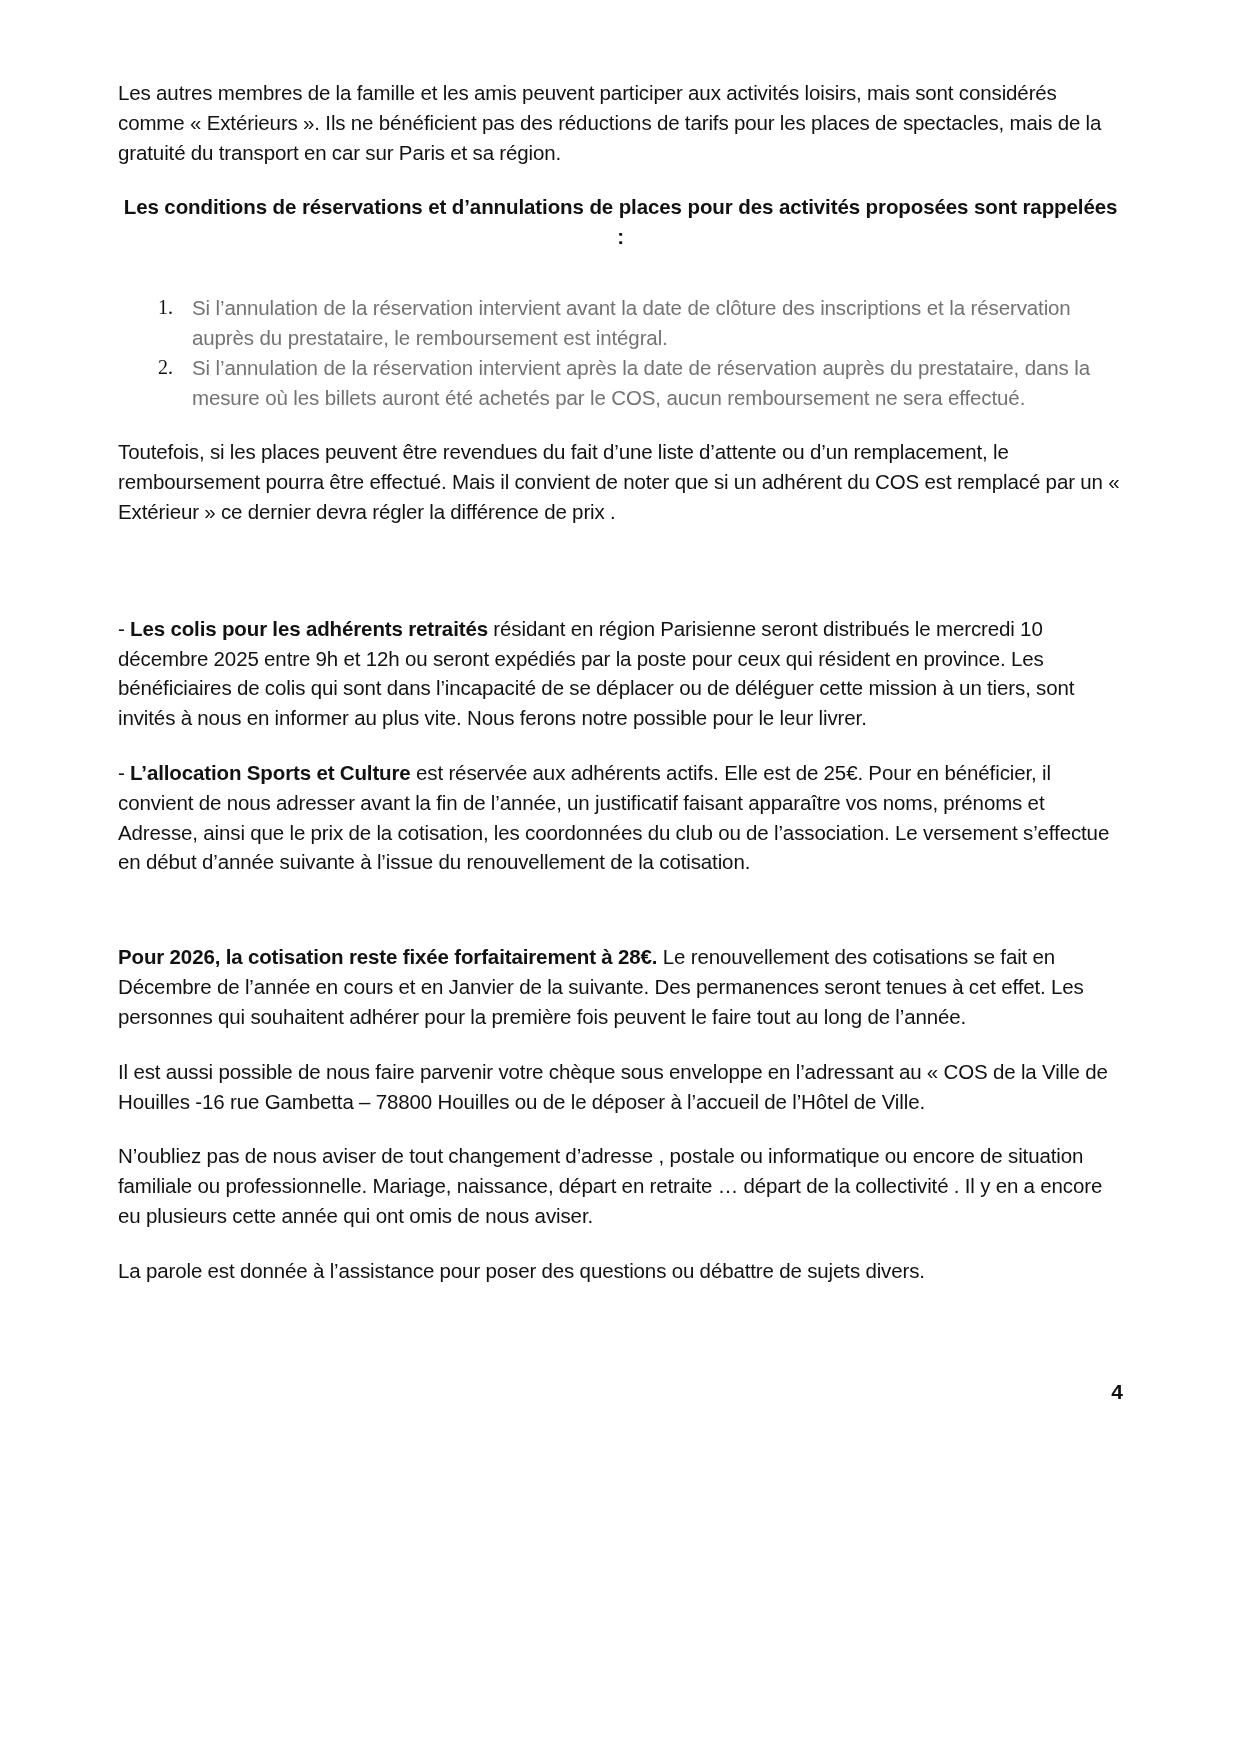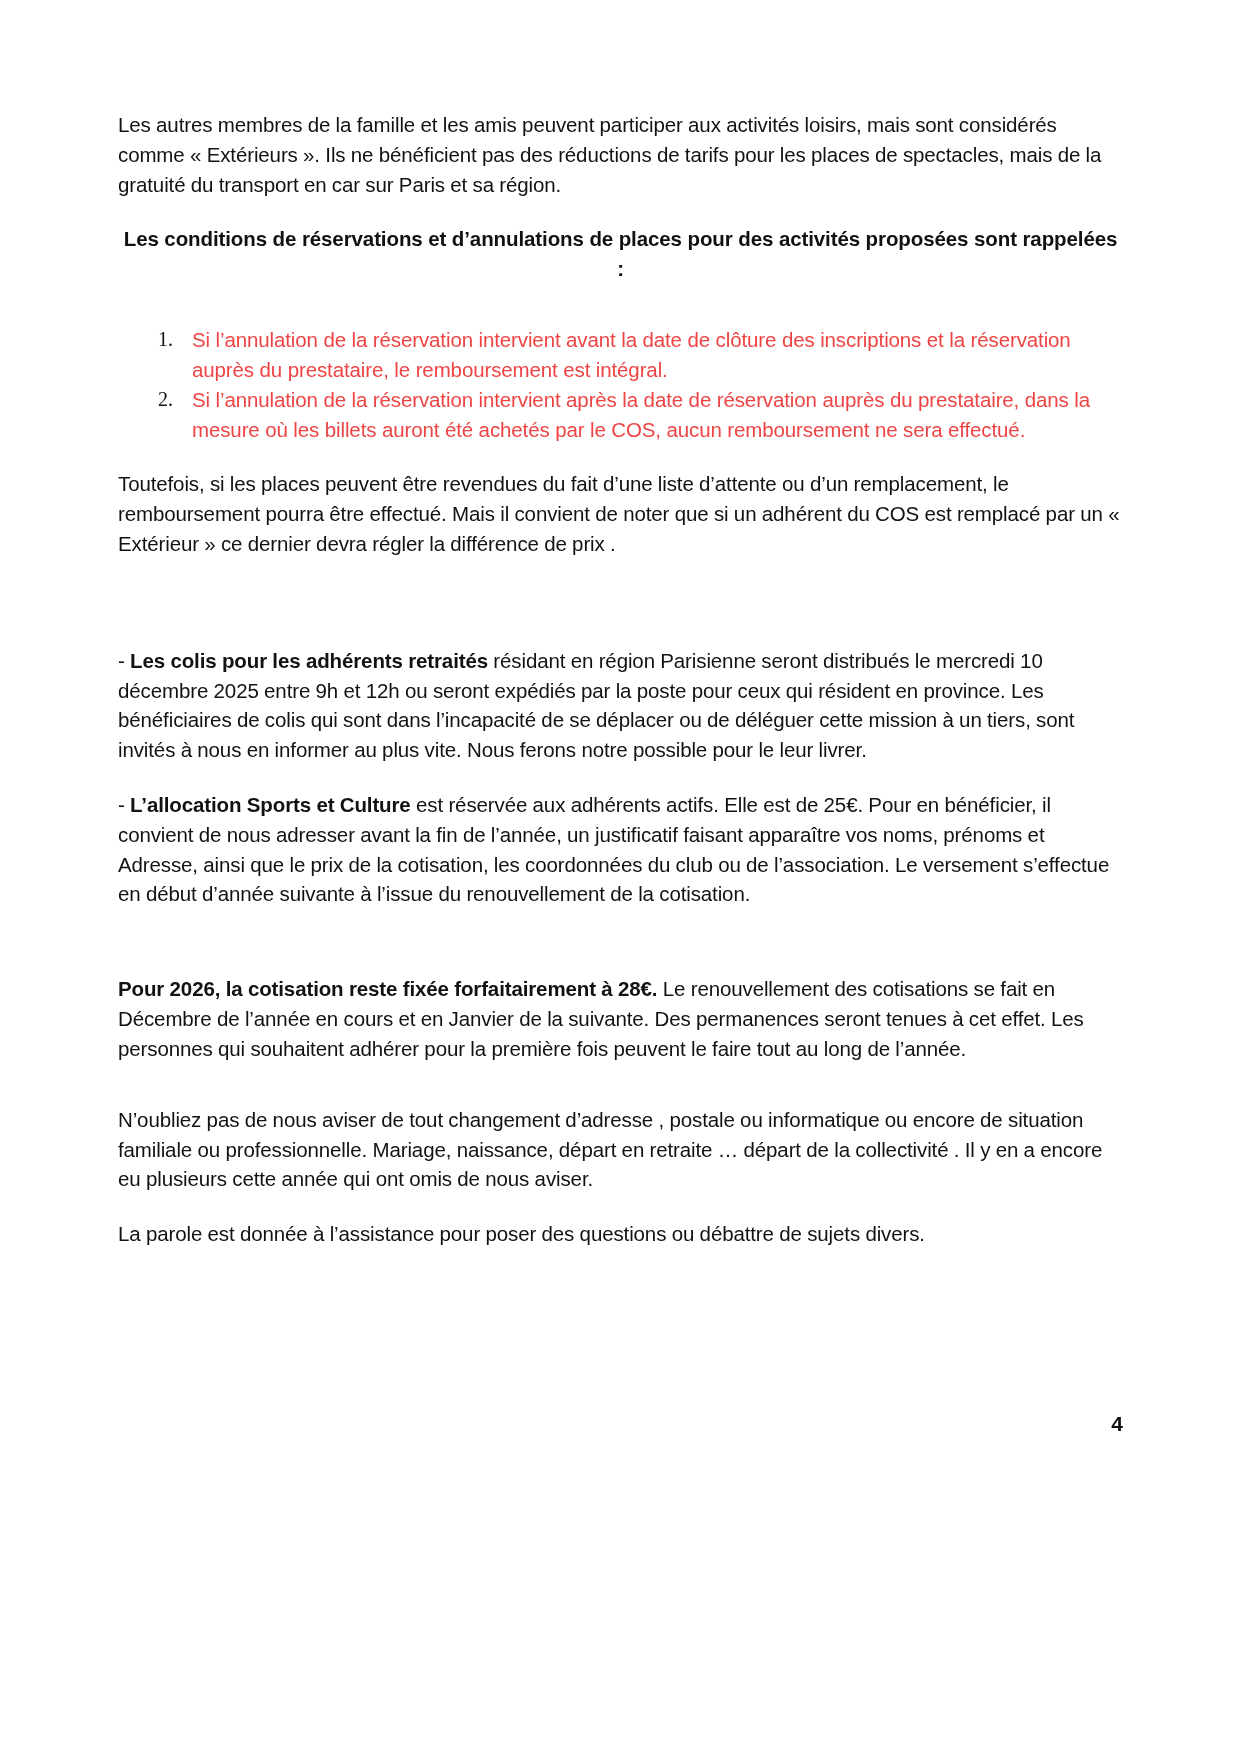--- a/index.html
+++ b/index.html
@@ -11,21 +11,20 @@
   .page {
     position: relative;
     width: 1241px;
     height: 1482px;
     background: #ffffff;
     box-sizing: border-box;
     padding: 78px 118px 40px 118px;
     font-family: "Liberation Sans", "DejaVu Sans", sans-serif;
     color: #111111;
     overflow: hidden;
-    margin-top: 32px;
   }
   .content {
     width: 1005px;
   }
   p.para {
     margin: 0 0 9px 0;
     font-size: 20.5px;
     line-height: 1.455;
     text-align: left;
     color: #121212;
@@ -50,21 +49,21 @@
   ol.numlist {
     margin: 0 0 9px 0;
     padding-left: 74px;
     list-style: none;
     counter-reset: item;
   }
   ol.numlist > li {
     position: relative;
     font-size: 20.5px;
     line-height: 1.455;
-    color: #ef4444;
+    color: #737373;
     margin: 0 0 0 0;
     padding-left: 0;
     letter-spacing: -0.12px;
     counter-increment: item;
   }
   ol.numlist > li::before {
     content: counter(item) ".";
     position: absolute;
     left: -34px;
     top: 0;
@@ -125,20 +124,21 @@
     <div class="spacer-sm"></div>
 
     <p class="para"><span>- </span><span class="b">L’allocation Sports et Culture</span><span> est réservée aux adhérents actifs. Elle est de 25€. Pour en bénéficier, il convient de nous adresser avant la fin de l’année, un justificatif faisant apparaître vos noms, prénoms et Adresse, ainsi que le prix de la cotisation, les coordonnées du club ou de l’association. Le versement s’effectue en début d’année suivante à l’issue du renouvellement de la cotisation.</span></p>
 
     <div class="spacer-lg"></div>
 
     <p class="para"><span class="b">Pour 2026, la cotisation reste fixée forfaitairement à 28€.</span><span> Le renouvellement des cotisations se fait en Décembre de l’année en cours et en Janvier de la suivante. Des permanences seront tenues à cet effet. Les personnes qui souhaitent adhérer pour la première fois peuvent le faire tout au long de l’année.</span></p>
 
     <div class="spacer-sm"></div>
 
+    <p class="para">Il est aussi possible de nous faire parvenir votre chèque sous enveloppe en l’adressant au « COS de la Ville de Houilles -16 rue Gambetta – 78800 Houilles ou de le déposer à l’accueil de l’Hôtel de Ville.</p>
 
     <div class="spacer-sm"></div>
 
     <p class="para">N’oubliez pas de nous aviser de tout changement d’adresse , postale ou informatique ou encore de situation familiale ou professionnelle. Mariage, naissance, départ en retraite … départ de la collectivité . Il y en a encore eu plusieurs cette année qui ont omis de nous aviser.</p>
 
     <div class="spacer-sm"></div>
 
     <p class="para">La parole est donnée à l’assistance pour poser des questions ou débattre de sujets divers.</p>
 
   </div>

